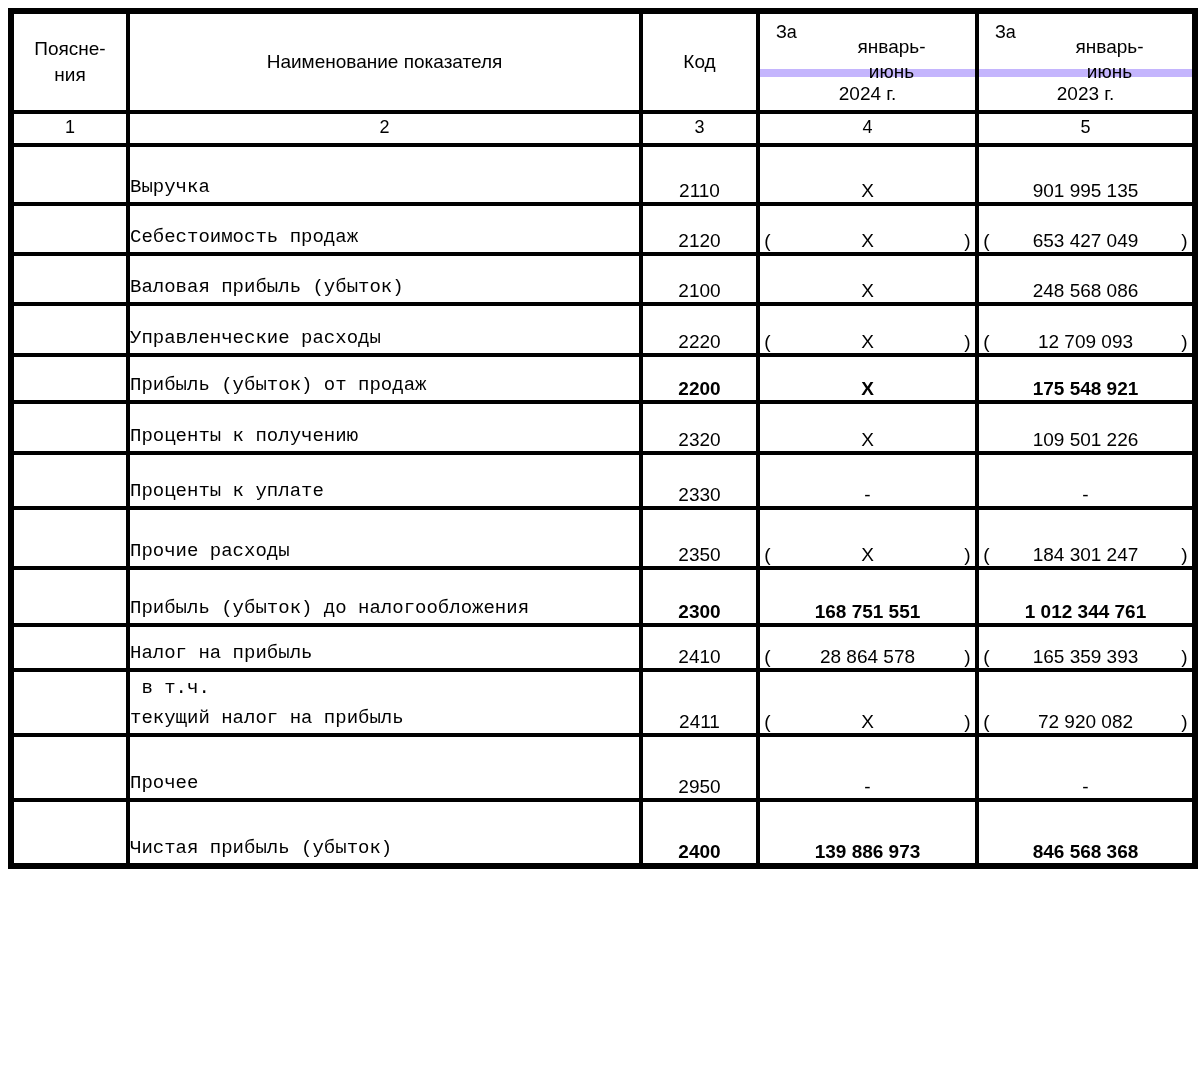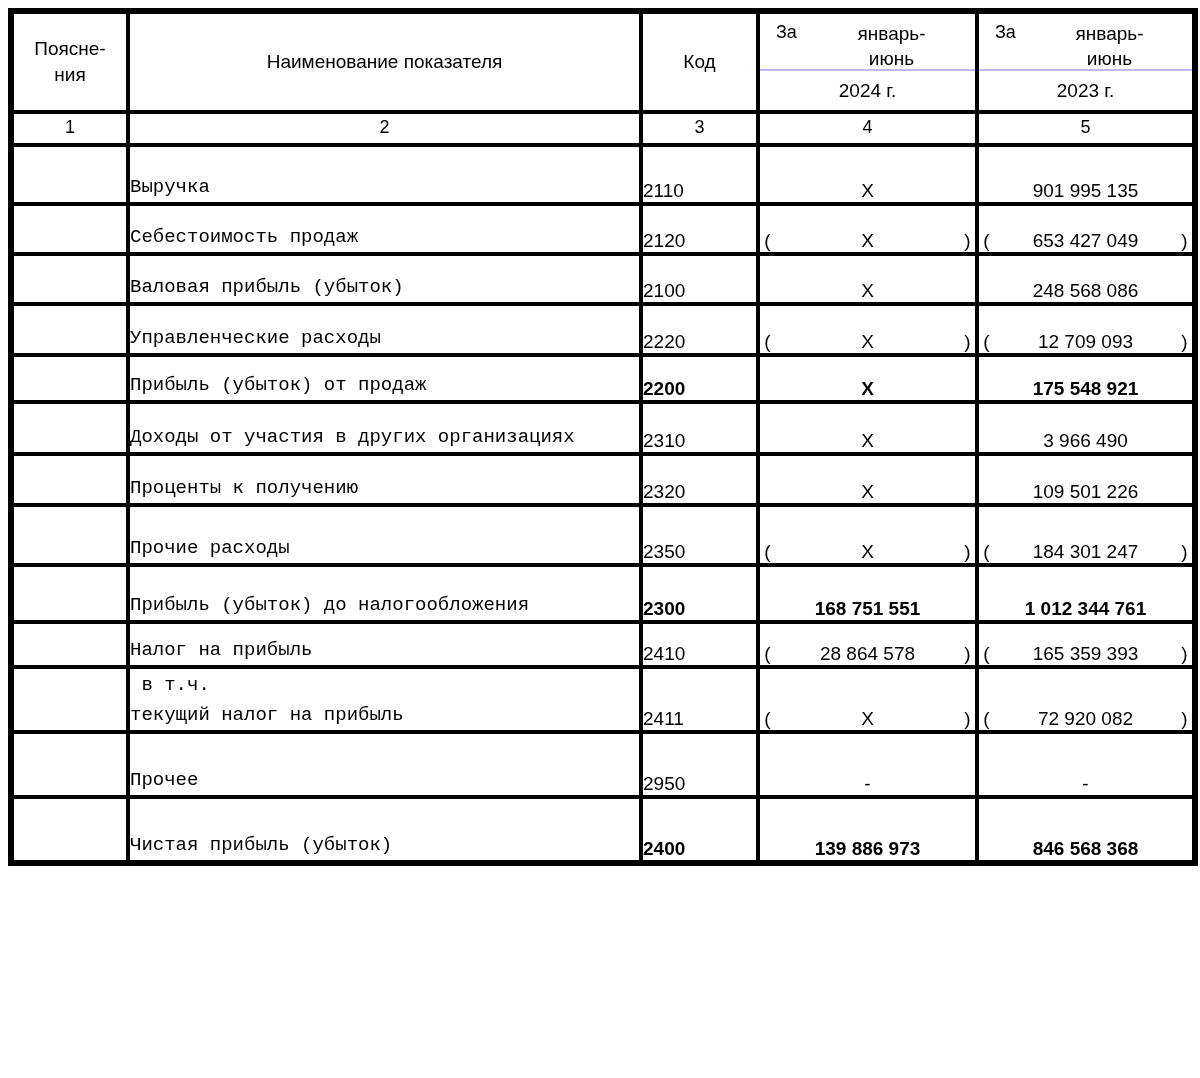--- a/index.html
+++ b/index.html
@@ -43,23 +43,24 @@
     font-size: 18px;
     text-align: left;
     flex: 0 0 auto;
   }
   .period-text {
     flex: 1;
     text-align: center;
     white-space: pre-line;
     line-height: 1.3;
     padding-right: 20px;
+    margin-top: 13px;
   }
   .period-year {
-    border-top: 2px solid #c4b5fd;
+    border-top: 8px solid #c4b5fd;
     height: 41px;
     display: flex;
     align-items: center;
     justify-content: center;
   }
 
   
   tr.num-row td {
     text-align: center;
     vertical-align: middle;
@@ -68,21 +69,21 @@
   }
 
   
   td.name-cell {
     text-align: left;
     padding: 0 6px 8px 15px;
     white-space: pre-wrap;
     line-height: 1.55;
     font-family: Liberation Mono, monospace;
   }
-  td.code-cell { text-align: left; padding-bottom: 8px; }
+  td.code-cell { text-align: center; padding-bottom: 8px; }
   td.val-cell  { padding: 0 5px 8px 5px; }
   .vwrap { display: flex; align-items: flex-end; }
   .paren { width: 15px; text-align: center; flex: 0 0 auto; }
   .val   { flex: 1; text-align: center; }
 
   tr.bold-row td.code-cell,
   tr.bold-row td.val-cell { font-weight: bold; }
 </style>
 </head>
 <body>
@@ -222,39 +223,20 @@
         </td>
     <td class="val-cell">
           <div class="vwrap">
             <span class="paren"></span>
             <span class="val">175 548 921</span>
             <span class="paren"></span>
           </div>
         </td>
   </tr>
 
-  <tr style="height:52px">
-    <td></td>
-    <td class="name-cell">Доходы от участия в других организациях</td>
-    <td class="code-cell">2310</td>
-    <td class="val-cell">
-          <div class="vwrap">
-            <span class="paren"></span>
-            <span class="val">X</span>
-            <span class="paren"></span>
-          </div>
-        </td>
-    <td class="val-cell">
-          <div class="vwrap">
-            <span class="paren"></span>
-            <span class="val">3 966 490</span>
-            <span class="paren"></span>
-          </div>
-        </td>
-  </tr>
 
   <tr style="height:51px">
     <td></td>
     <td class="name-cell">Проценты к получению</td>
     <td class="code-cell">2320</td>
     <td class="val-cell">
           <div class="vwrap">
             <span class="paren"></span>
             <span class="val">X</span>
             <span class="paren"></span>
@@ -262,20 +244,39 @@
         </td>
     <td class="val-cell">
           <div class="vwrap">
             <span class="paren"></span>
             <span class="val">109 501 226</span>
             <span class="paren"></span>
           </div>
         </td>
   </tr>
 
+  <tr style="height:55px">
+    <td></td>
+    <td class="name-cell">Проценты к уплате</td>
+    <td class="code-cell">2330</td>
+    <td class="val-cell">
+          <div class="vwrap">
+            <span class="paren"></span>
+            <span class="val">-</span>
+            <span class="paren"></span>
+          </div>
+        </td>
+    <td class="val-cell">
+          <div class="vwrap">
+            <span class="paren"></span>
+            <span class="val">-</span>
+            <span class="paren"></span>
+          </div>
+        </td>
+  </tr>
 
 
   <tr style="height:60px">
     <td></td>
     <td class="name-cell">Прочие расходы</td>
     <td class="code-cell">2350</td>
     <td class="val-cell">
           <div class="vwrap">
             <span class="paren">(</span>
             <span class="val">X</span>

